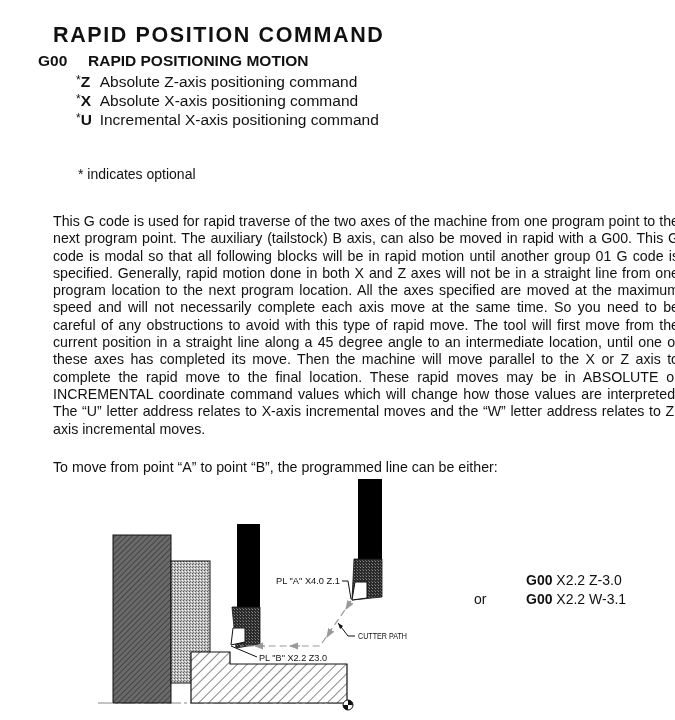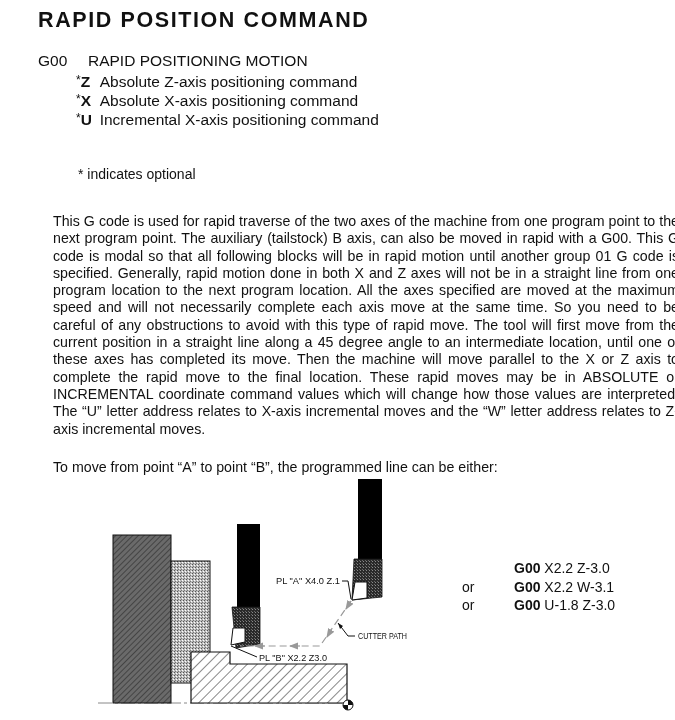--- a/index.html
+++ b/index.html
@@ -1,29 +1,29 @@
 <!DOCTYPE html>
 <html><head>
 <meta charset="utf-8">
 <style>
   html, body { margin:0; padding:0; background:#ffffff; }
   body { width:675px; height:720px; position:relative; overflow:hidden; color:#111; font-family:"Liberation Sans", sans-serif; }
-  .title { position:absolute; left:38px; top:8px; font-size:21.5px; font-weight:bold; letter-spacing:1.6px; margin:0; }
-  .gcode-head { position:absolute; left:38px; top:52px; font-size:15.5px; font-weight:normal; }
+  .title { position:absolute; left:38px; top:8px; font-size:21.5px; font-weight:bold; letter-spacing:1.6px; margin:15px; }
+  .gcode-head { position:absolute; left:38px; top:52px; font-size:15.5px; font-weight:bold; }
   .gcode-head .code { display:inline-block; width:50px; }
   .params { position:absolute; left:76px; top:72px; margin:0; padding:0; list-style:none; }
   .params li { font-size:15.5px; height:19.2px; line-height:19.2px; white-space:nowrap; }
   .params .star { font-size:12px; vertical-align:top; position:relative; top:-1px; }
   .params .letter { font-weight:bold; display:inline-block; width:19px; }
   .note { position:absolute; left:78px; top:166px; font-size:14px; }
   .para { position:absolute; left:38px; width:626px; font-size:14.2px; line-height:17.3px; text-align:justify; margin:15px; }
   .para.p1 { top:198px; }
   .para.p2 { top:444px; text-align:left; }
   .diagram { position:absolute; left:0; top:470px; }
-  .cmd-list { position:absolute; left:458px; top:555px; margin:4px; padding:0; list-style:none; }
+  .cmd-list { position:absolute; left:458px; top:555px; margin:16px; padding:0; list-style:none; }
   .cmd-list li { height:18.5px; line-height:18.5px; font-size:14px; white-space:nowrap; }
   .cmd-list .or { display:inline-block; width:52px; }
   .cmd-list .g { font-weight:bold; }
   svg text { font-family:"Liberation Sans", sans-serif; }
 </style>
 </head>
 <body>
 
 <h1 class="title">RAPID POSITION COMMAND</h1>
 
@@ -106,14 +106,13 @@
   <path d="M231,646 L257,657" fill="none" stroke="#111" stroke-width="1"></path>
 
   <text x="276" y="584" font-size="8.5" fill="#111" textLength="64" lengthAdjust="spacingAndGlyphs">PL "A" X4.0 Z.1</text>
   <text x="358" y="639" font-size="8.5" fill="#111" textLength="49" lengthAdjust="spacingAndGlyphs">CUTTER PATH</text>
   <text x="259" y="661" font-size="8.5" fill="#111" textLength="68" lengthAdjust="spacingAndGlyphs">PL "B" X2.2 Z3.0</text>
 </svg>
 
 <ul class="cmd-list">
   <li><span class="or"></span><span class="g">G00</span> <span>X2.2 Z-3.0</span></li>
   <li><span class="or">or</span><span class="g">G00</span> <span>X2.2 W-3.1</span></li>
-  <li><span class="or">or</span><span class="g">G00</span> <span>U-1.8 Z-3.0</span></li>
 </ul>
 
 </body></html>

